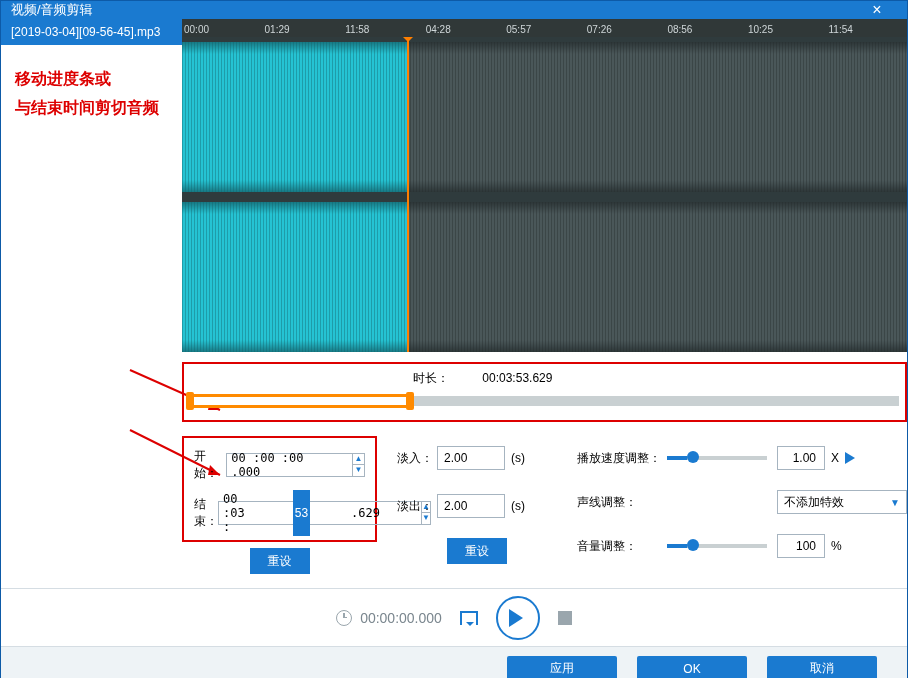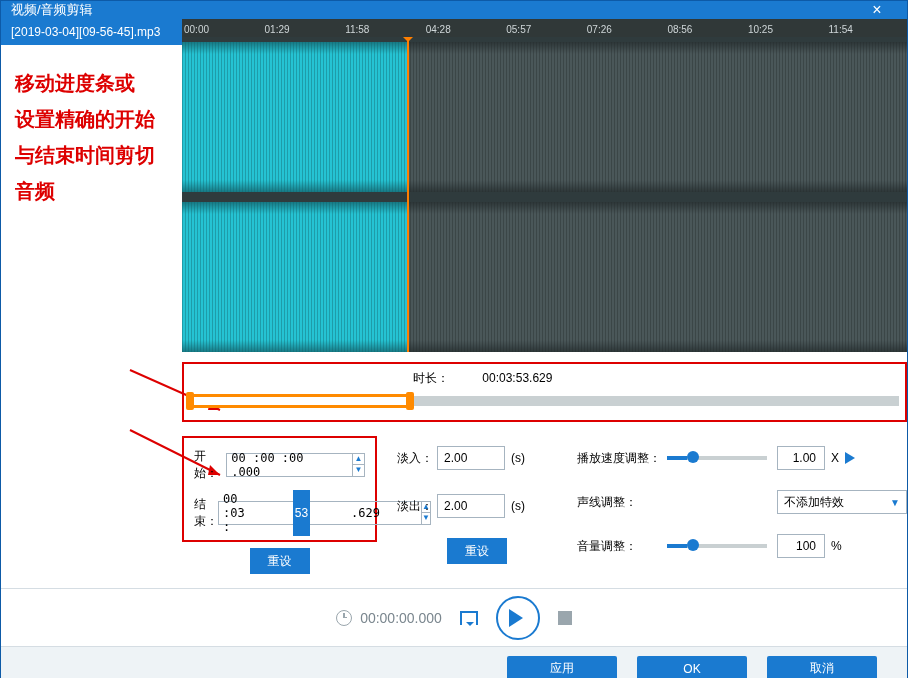--- a/index.html
+++ b/index.html
@@ -5,21 +5,21 @@
 * { box-sizing: border-box; margin: 0; padding: 0; font-family: "Microsoft YaHei", Arial, sans-serif; }
 body { background: #fff; }
 .window { width: 908px; height: 678px; border: 1px solid #1E; border: 1px solid #0d5aa7; display: flex; flex-direction: column; }
 .titlebar { background: #1a7ad0; color: #fff; height: 30px; display: flex; align-items: center; padding: 0 10px; font-size: 13px; }
 .titlebar .close { margin-left: auto; width: 40px; text-align: center; font-size: 16px; cursor: pointer; }
 .body { flex: 1; display: flex; flex-direction: column; background: #fff; }
 .upper { flex: 1; display: flex; }
 .sidebar { width: 220px; display: flex; flex-direction: column; }
 .filelist { }
 .file-item { background: #1a7ad0; color: #fff; padding: 6px 10px; font-size: 12px; }
-.annotation { color: #d00; font-size: 20px; font-weight: bold; padding: 20px 14px; line-height: 1.8; }
+.annotation { color: #d00; font-size: 16px; font-weight: bold; padding: 20px 14px; line-height: 1.8; }
 .main { flex: 1; display: flex; flex-direction: column; position: relative; }
 .ruler { height: 18px; background: linear-gradient(#303838,#303838); display: flex; color: #cfd6d8; font-size: 10px; align-items: flex-end; padding-bottom: 2px; }
 .ruler span { flex: 1; text-align: left; padding-left: 2px; }
 .waveform-area { height: 315px; background: #2f3b3d; position: relative; overflow: hidden; }
 .wave-row { position: absolute; left: 0; right: 0; height: 150px; }
 .wave-row.top { top: 5px; }
 .wave-row.bot { top: 165px; }
 .wave-bg { position: absolute; inset: 0; background: #4a5759; }
 .wave-sel { position: absolute; top: 0; bottom: 0; left: 0; width: 31%; background: #25c3d3; }
 .spikes { position: absolute; inset: 0; opacity: 0.5;
@@ -88,21 +88,20 @@
 
   <div class="body">
     <div class="upper">
 
       <div class="sidebar">
         <div class="filelist">
           <div class="file-item">[2019-03-04][09-56-45].mp3</div>
         </div>
         <div class="annotation">
           <div>移动进度条或</div>
-          <div>设置精确的开始</div>
           <div>与结束时间剪切音频</div>
         </div>
         <svg class="arrow-svg" style="left:120px;top:360px" width="120" height="80">
           <line x1="10" y1="10" x2="100" y2="50" stroke="#d00" stroke-width="2"></line>
           <polygon points="100,50 90,40 88,50" fill="#d00"></polygon>
         </svg>
         <svg class="arrow-svg" style="left:120px;top:420px" width="120" height="80">
           <line x1="10" y1="10" x2="100" y2="55" stroke="#d00" stroke-width="2"></line>
           <polygon points="100,55 90,45 88,55" fill="#d00"></polygon>
         </svg>

